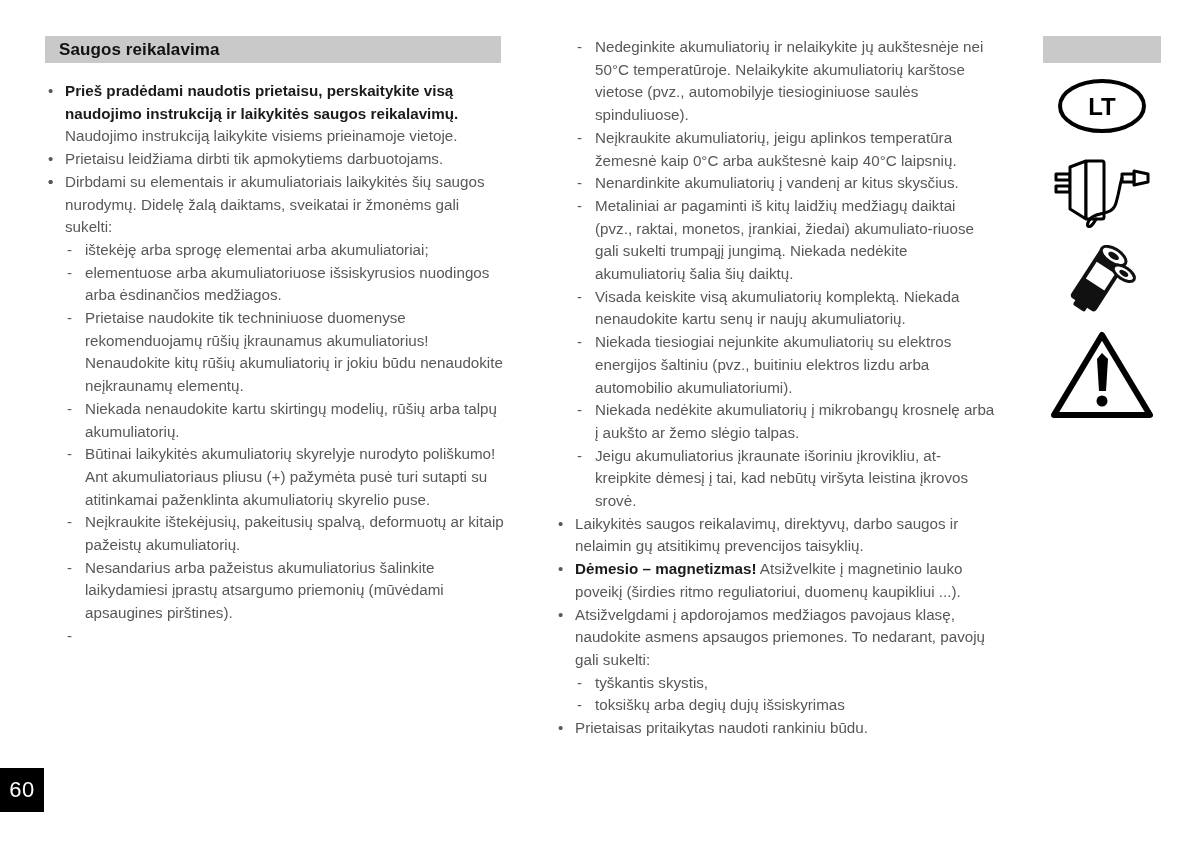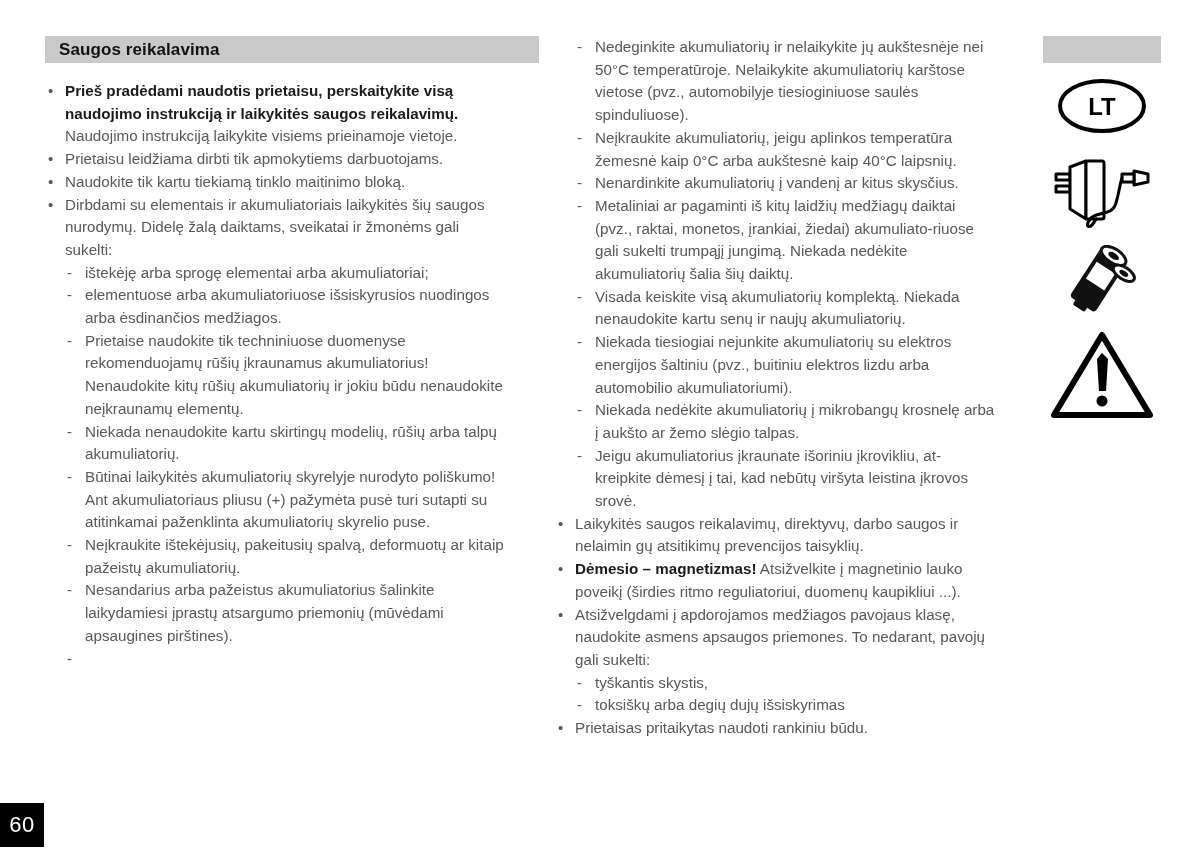--- a/index.html
+++ b/index.html
@@ -18,21 +18,21 @@
 
   .page {
     position: absolute;
     inset: 0;
   }
 
   
   .page-tab {
     position: absolute;
     left: 0;
-    top: 803px;
+    top: 768px;
     width: 44px;
     height: 44px;
     background: #000000;
     color: #ffffff;
     font-size: 22px;
     line-height: 44px;
     text-align: center;
     letter-spacing: 0.5px;
   }
 
@@ -41,21 +41,21 @@
     position: absolute;
     top: 36px;
   }
   .col-left  { left: 45px;  width: 462px; }
   .col-right { left: 555px; width: 440px; }
 
   
   .header-bar {
     background: #c9c9c9;
     height: 27px;
-    width: 494px;
+    width: 456px;
     margin-bottom: 17px;
     display: flex;
     align-items: center;
   }
   .header-bar .title {
     font-size: 17px;
     font-weight: bold;
     color: #111111;
     padding-left: 14px;
     letter-spacing: 0.1px;
@@ -133,21 +133,21 @@
     <span>60</span>
   </div>
 
   <div class="col col-left">
     <div class="header-bar">
       <span class="title">Saugos reikalavima</span>
     </div>
     <ul class="lvl1" id="left-list">
         <li class="item bullet"><span class="mark">•</span><span class="txt"><span class="bold">Prieš pradėdami naudotis prietaisu, perskaitykite visą naudojimo instrukciją ir laikykitės saugos reikalavimų.</span><span> Naudojimo instrukciją laikykite visiems prieinamoje vietoje.</span></span></li>
         <li class="item bullet"><span class="mark">•</span><span class="txt"><span>Prietaisu leidžiama dirbti tik apmokytiems darbuotojams.</span></span></li>
-        <li class="item bullet"><span class="mark">•</span><span class="txt"><span>Naudokite tik kartu tiekiamą tinklo maitinimo bloką.</span></span></li>
+        <li class="item bullet"><span class="mark">•</span></li>
         <li class="item bullet"><span class="mark">•</span><span class="txt"><span>Dirbdami su elementais ir akumuliatoriais laikykitės šių saugos nurodymų. Didelę žalą daiktams, sveikatai ir žmonėms gali sukelti:</span></span></li>
         <li class="item dash"><span class="mark">-</span><span class="txt"><span>ištekėję arba sprogę elementai arba akumuliatoriai;</span></span></li>
         <li class="item dash"><span class="mark">-</span><span class="txt"><span>elementuose arba akumuliatoriuose išsiskyrusios nuodingos arba ėsdinančios medžiagos.</span></span></li>
         <li class="item dash"><span class="mark">-</span><span class="txt"><span>Prietaise naudokite tik techniniuose duomenyse rekomenduojamų rūšių įkraunamus akumuliatorius! Nenaudokite kitų rūšių akumuliatorių ir jokiu būdu nenaudokite neįkraunamų elementų.</span></span></li>
         <li class="item dash"><span class="mark">-</span><span class="txt"><span>Niekada nenaudokite kartu skirtingų modelių, rūšių arba talpų akumuliatorių.</span></span></li>
         <li class="item dash"><span class="mark">-</span><span class="txt"><span>Būtinai laikykitės akumuliatorių skyrelyje nurodyto poliškumo! Ant akumuliatoriaus pliusu (+) pažymėta pusė turi sutapti su atitinkamai paženklinta akumuliatorių skyrelio puse.</span></span></li>
         <li class="item dash"><span class="mark">-</span><span class="txt"><span>Neįkraukite ištekėjusių, pakeitusių spalvą, deformuotų ar kitaip pažeistų akumuliatorių.</span></span></li>
         <li class="item dash"><span class="mark">-</span><span class="txt"><span>Nesandarius arba pažeistus akumuliatorius šalinkite laikydamiesi įprastų atsargumo priemonių (mūvėdami apsaugines pirštines).</span></span></li>
         <li class="item dash"><span class="mark">-</span></li>
       </ul>

